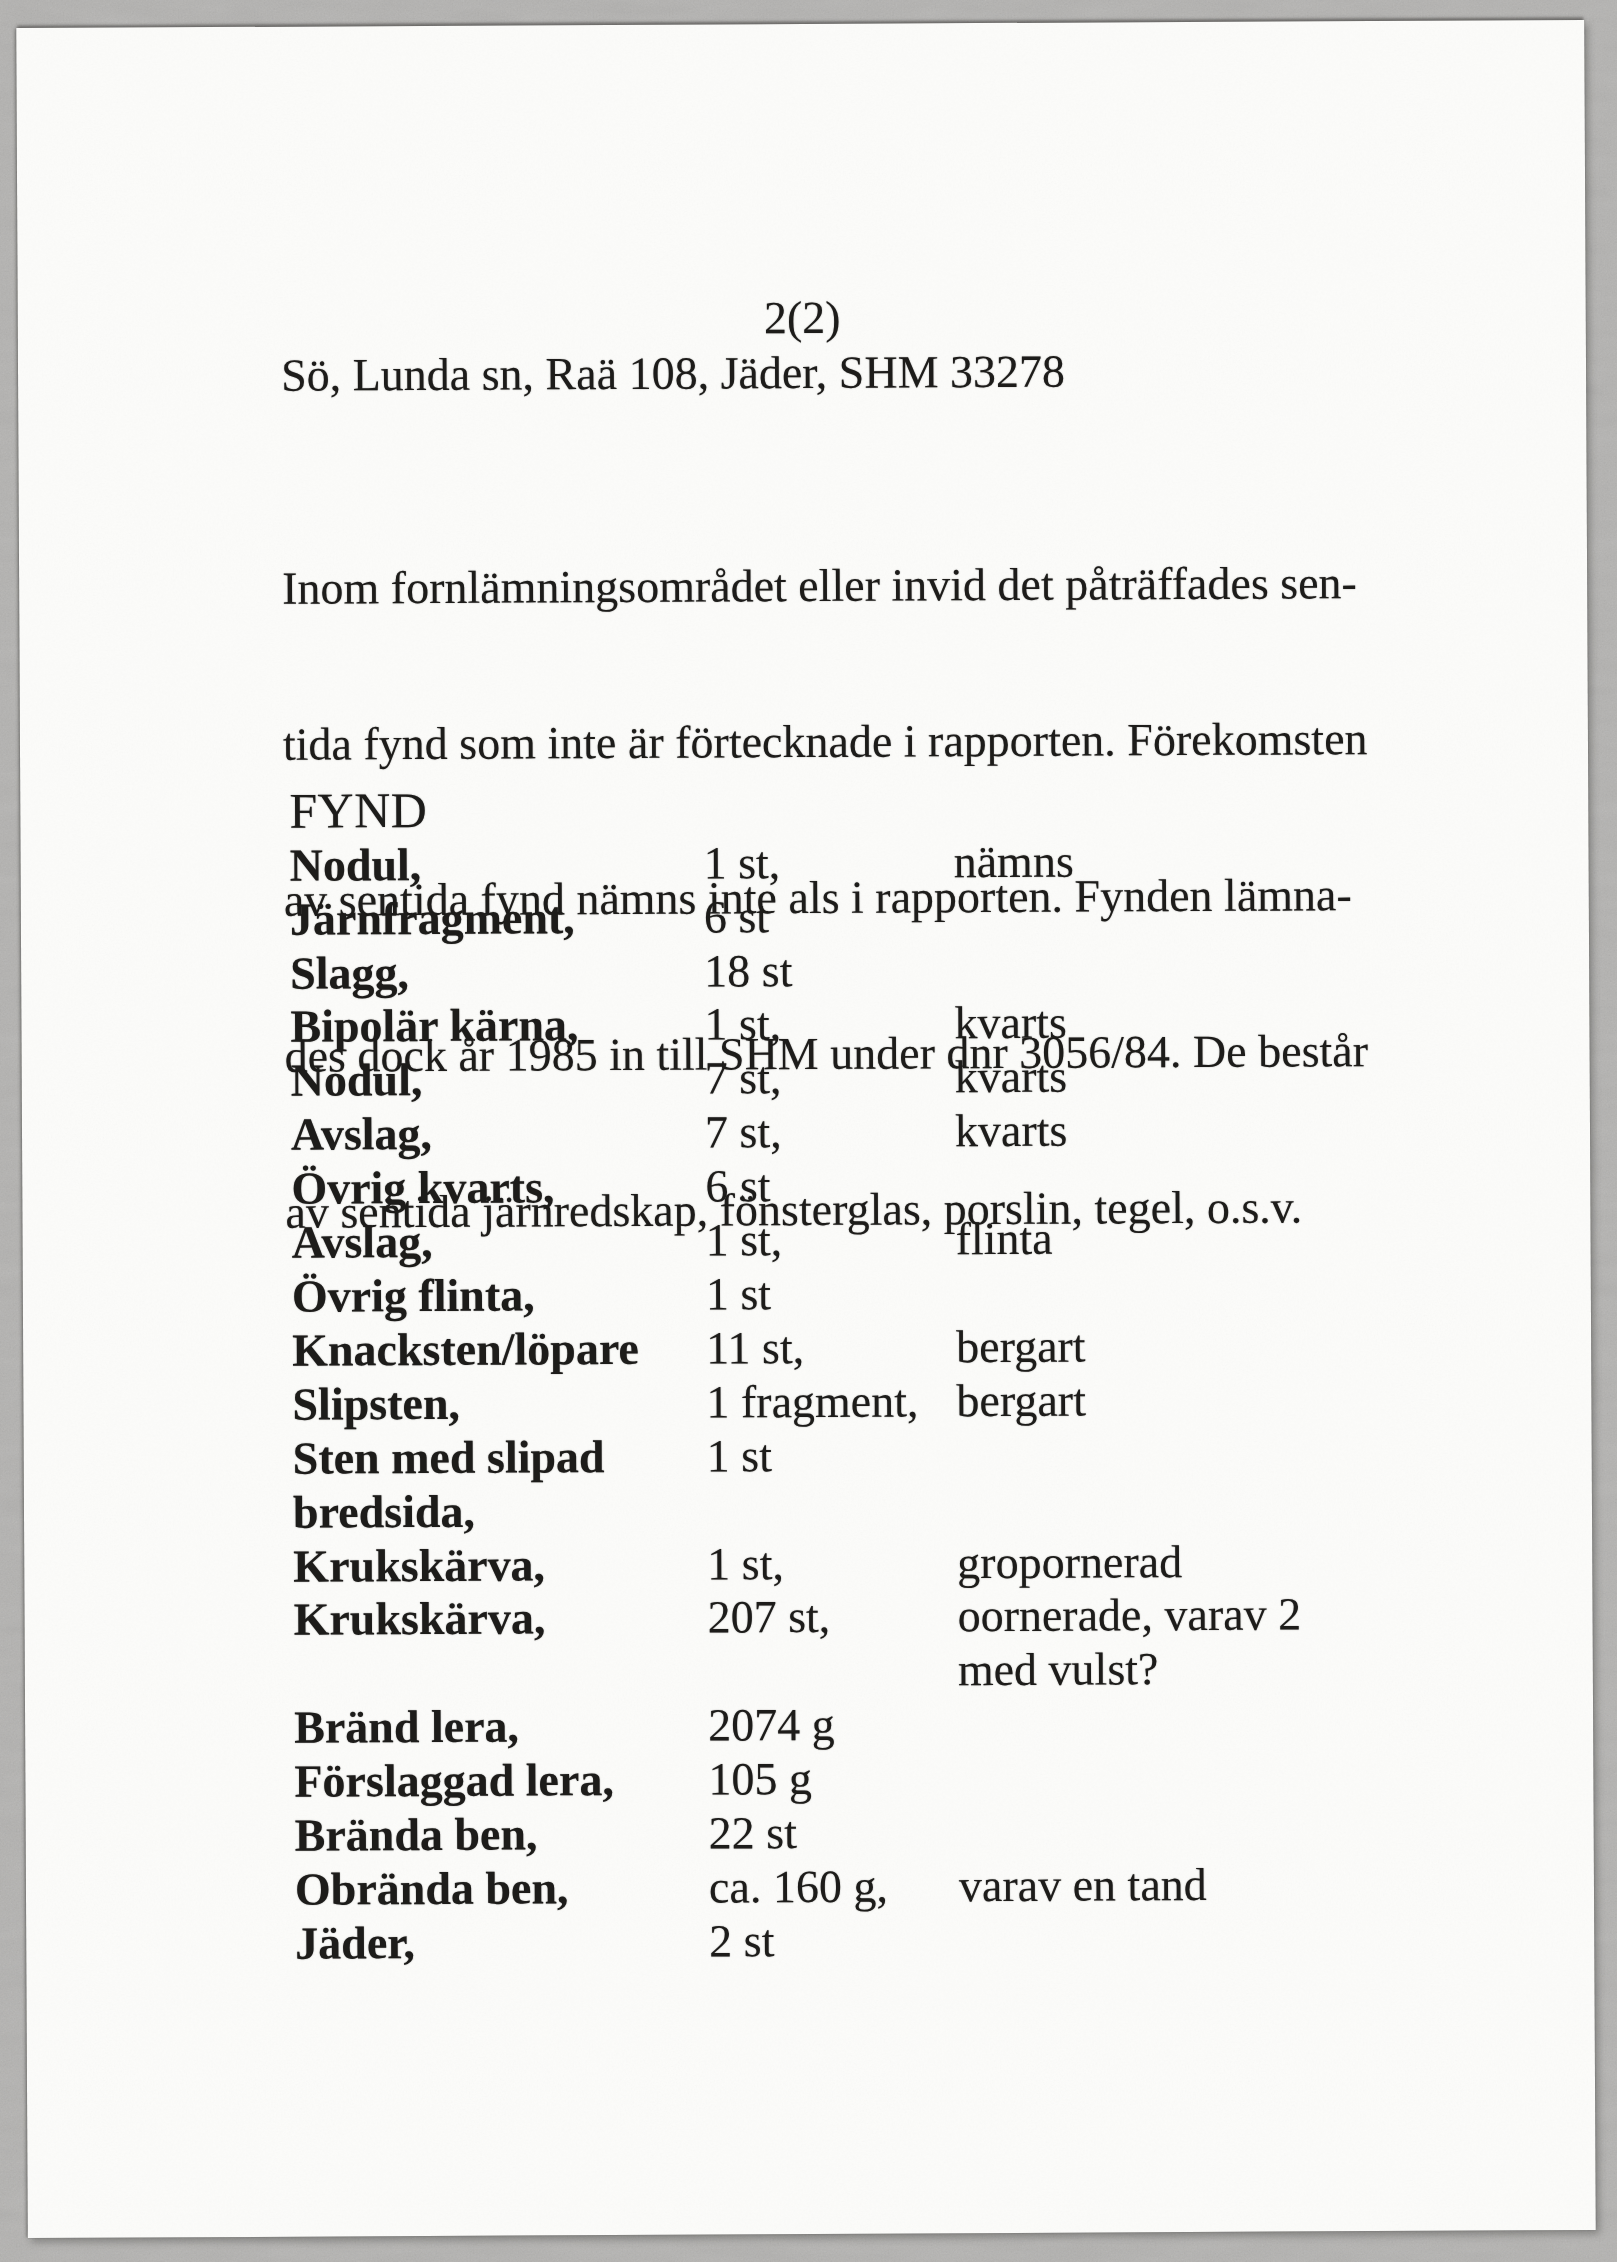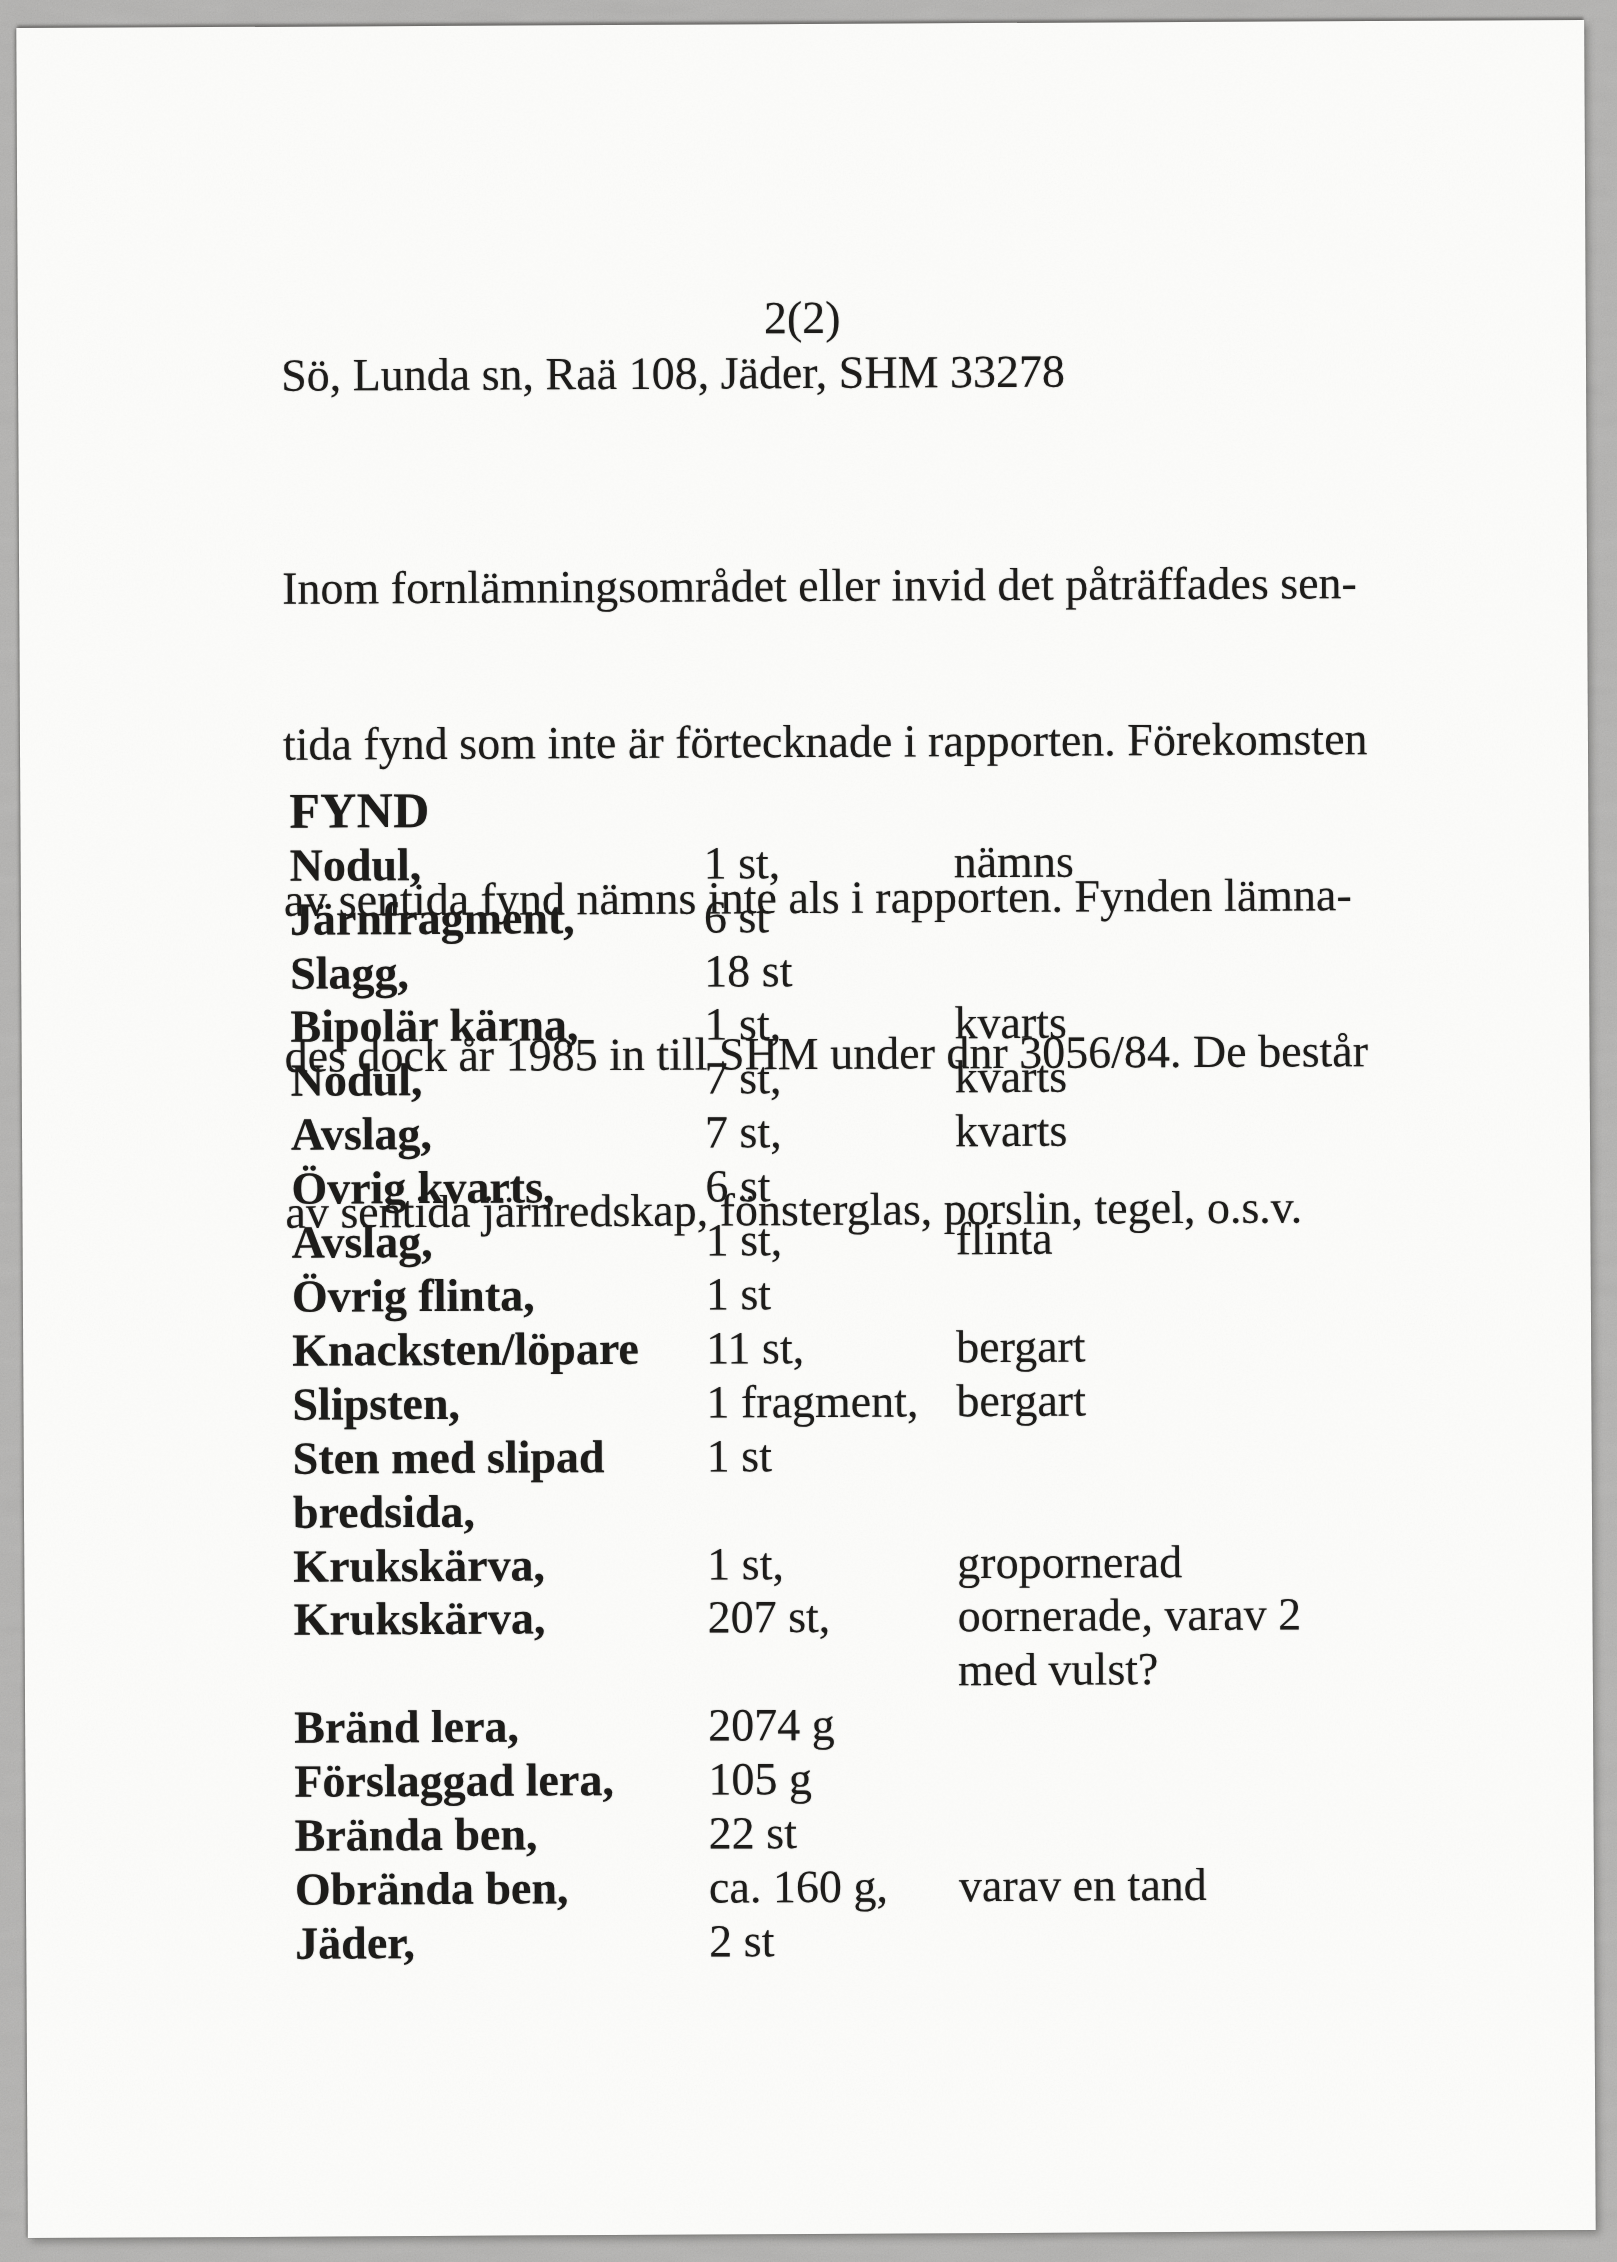--- a/index.html
+++ b/index.html
@@ -66,21 +66,21 @@
     left: 263px;
     top: 432px;
   }
   .intro .intro-line {
     white-space: pre;
   }
   .fynd-title {
     left: 269px;
     top: 758px;
     font-size: 50px;
-    font-weight: bold;
+    font-weight: normal;
     line-height: 53px;
     letter-spacing: 0.4px;
     text-align: center;
   }
   .fynd-table {
     position: absolute;
     left: 269px;
     top: 0;
     width: 1248px;
     height: 2210px;

